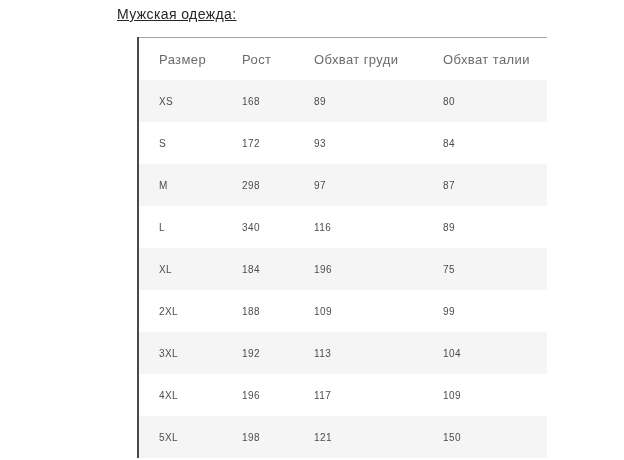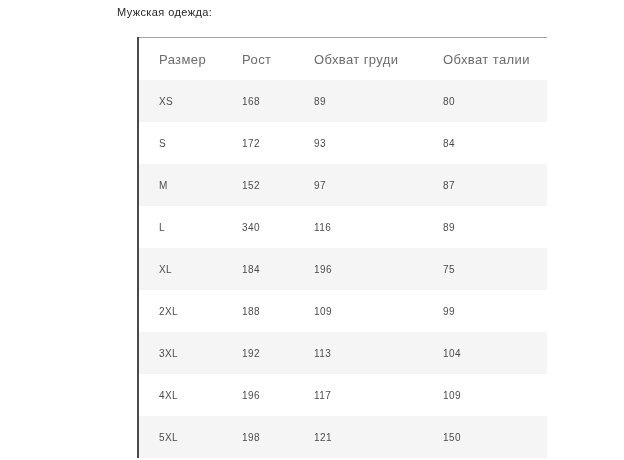--- a/index.html
+++ b/index.html
@@ -14,24 +14,25 @@
   .page {
     position: relative;
     width: 624px;
     height: 460px;
     background: #ffffff;
   }
   .page-title {
     position: absolute;
     left: 117px;
     top: 6px;
-    font-size: 11px;
+    font-size: 14px;
     font-weight: 500;
     letter-spacing: 0.4px;
     color: #262626;
+    text-decoration: underline;
   }
   table.size-table {
     position: absolute;
     left: 113px;
     top: 37px;
     width: 409px;
     border-collapse: collapse;
     table-layout: fixed;
     border-top: 1px solid #a3a3a3;
     border-left: 2px solid #4a4a4a;
@@ -93,21 +94,21 @@
           <td>80</td>
         </tr>
         <tr>
           <td>S</td>
           <td>172</td>
           <td>93</td>
           <td>84</td>
         </tr>
         <tr>
           <td>M</td>
-          <td>152</td>
+          <td>298</td>
           <td>97</td>
           <td>87</td>
         </tr>
         <tr>
           <td>L</td>
           <td>340</td>
           <td>116</td>
           <td>89</td>
         </tr>
         <tr>

